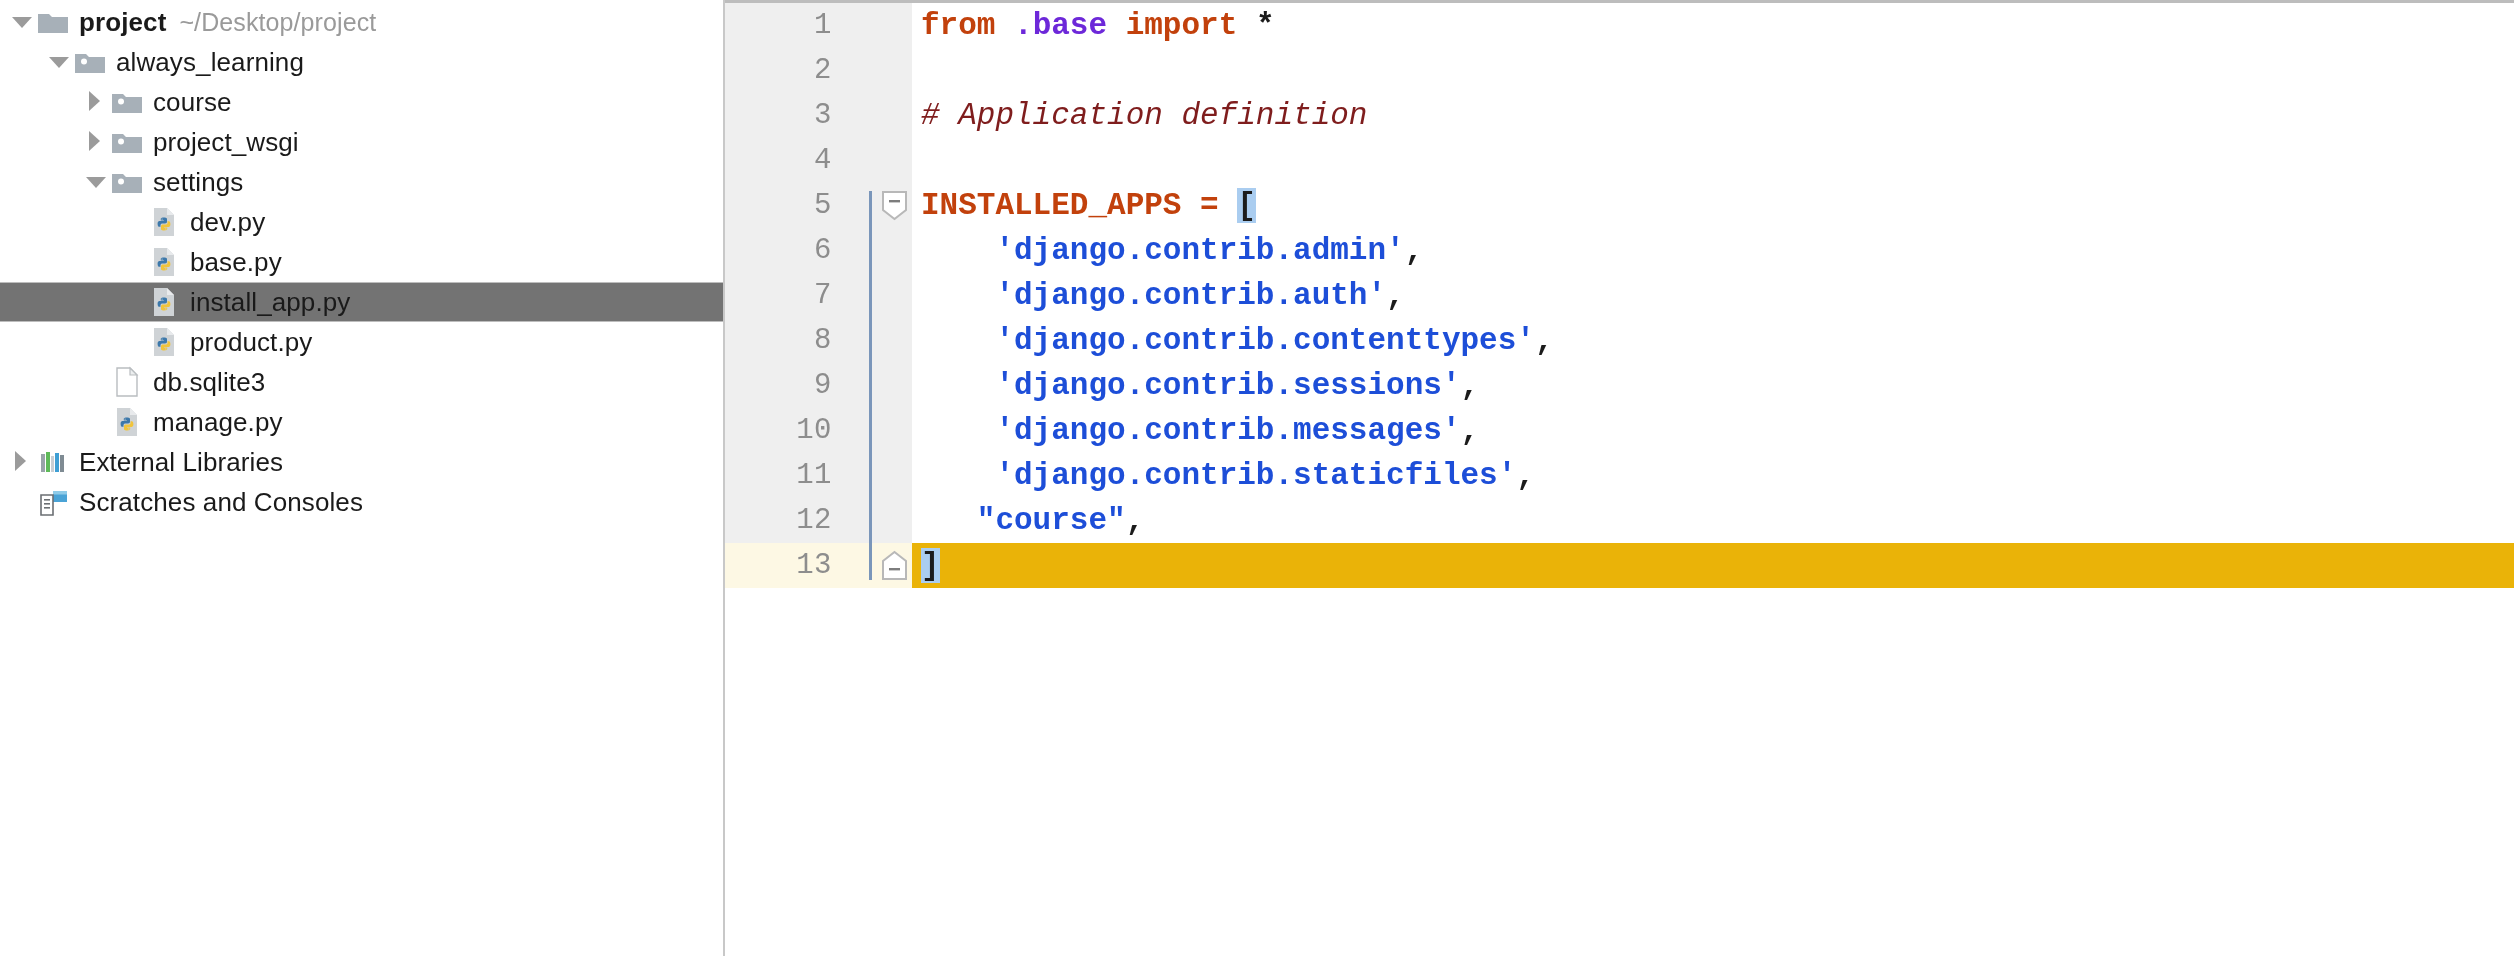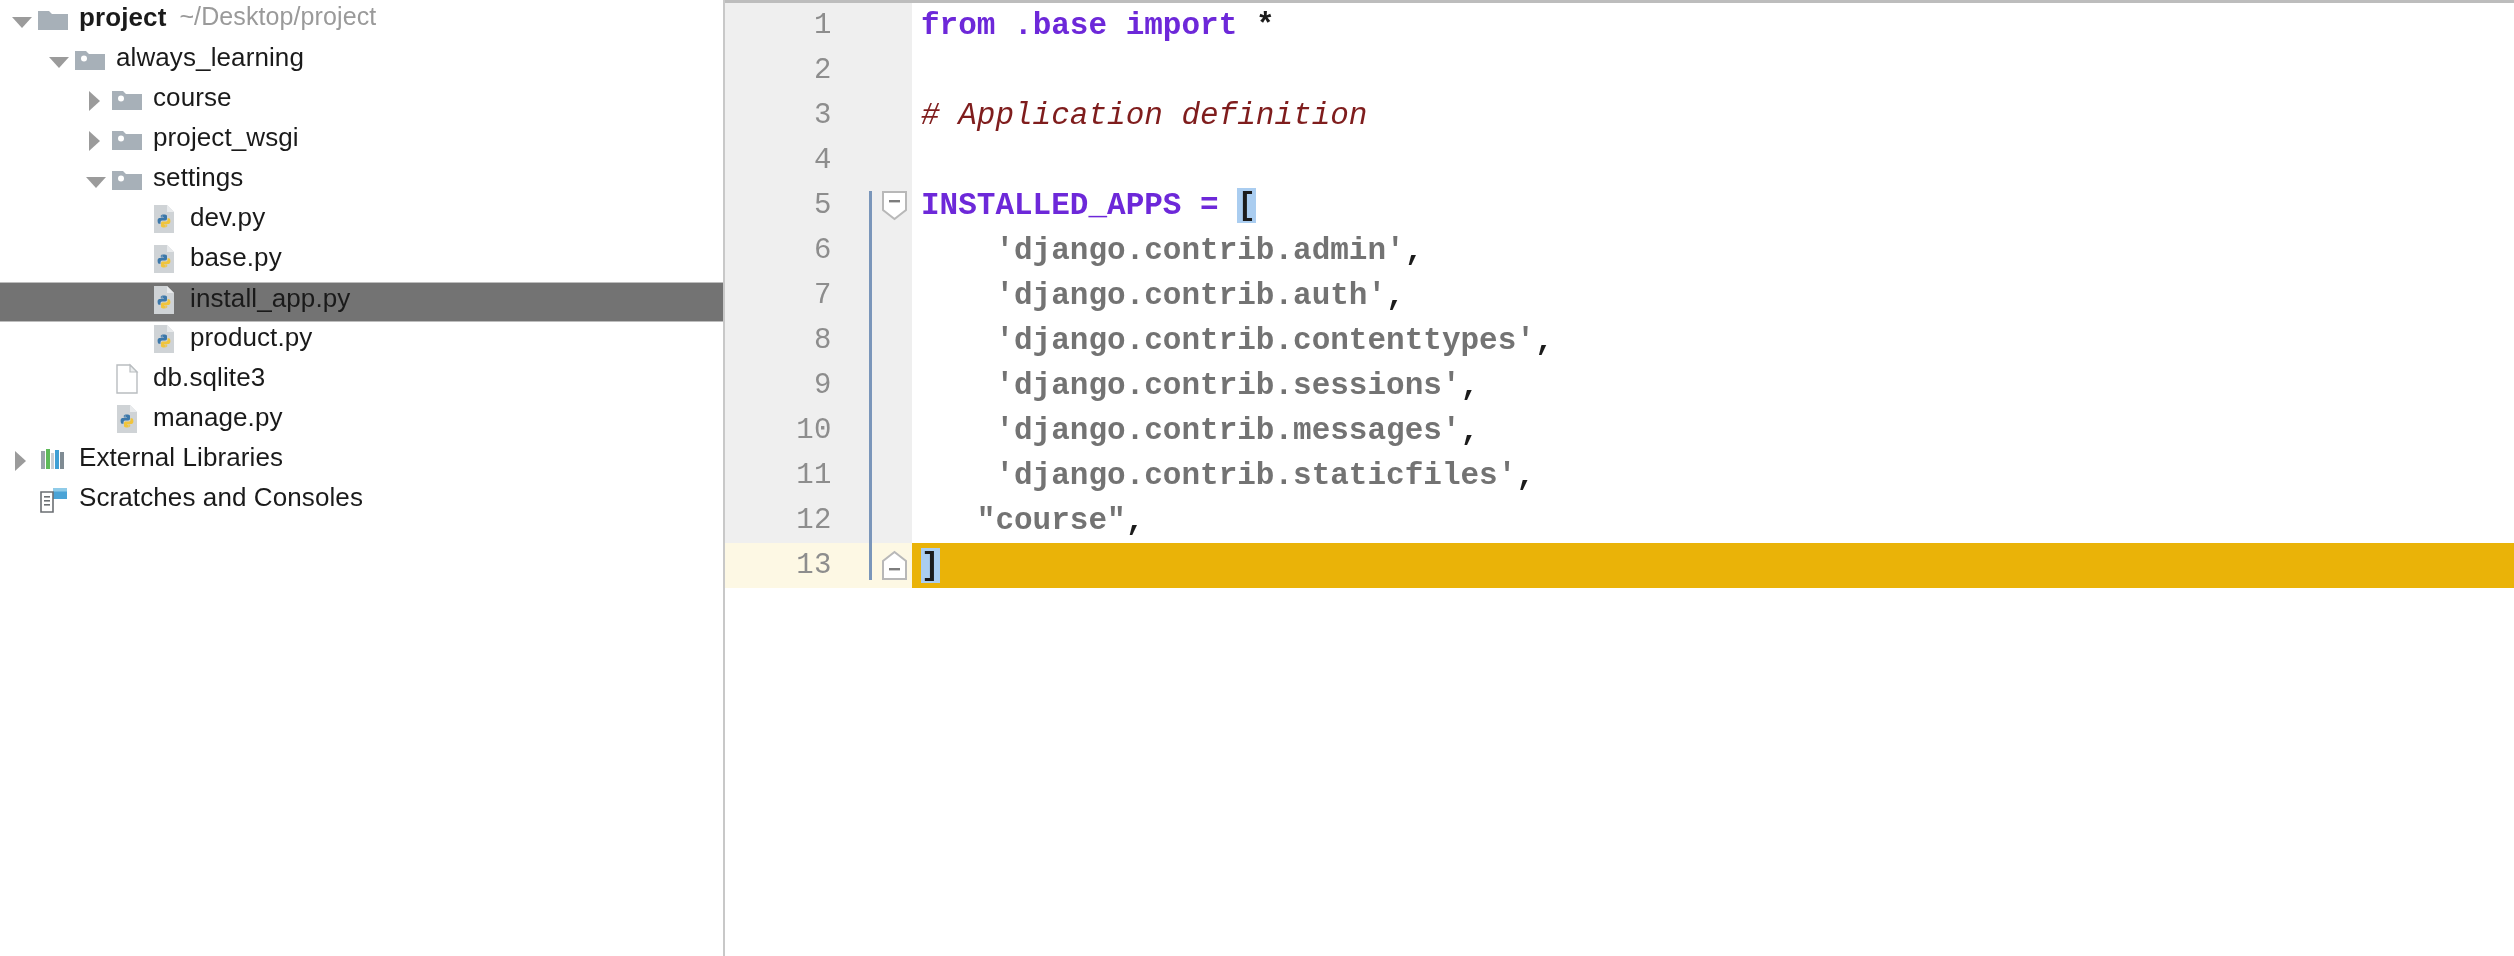--- a/index.html
+++ b/index.html
@@ -26,21 +26,21 @@
     background: #ffffff;
     border-right: 2px solid #c8c8c8;
     flex: 0 0 725px;
     overflow: hidden;
     padding-top: 2px;
   }
   .tree-row {
     position: relative;
     height: 40px;
     display: flex;
-    align-items: flex-start;
+    align-items: center;
     white-space: nowrap;
     font-size: 26px;
     color: #1a1a1a;
     letter-spacing: 0.1px;
   }
   .tree-row.selected {
     background: #737373;
     border-top: 1px solid #bdbdbd;
     border-bottom: 1px solid #bdbdbd;
   }
@@ -156,24 +156,24 @@
     height: 45px;
     line-height: 45px;
     font-family: "Liberation Mono", monospace;
     font-size: 31px;
     font-weight: bold;
     color: #1b1b1b;
     white-space: pre;
     padding-left: 9px;
     letter-spacing: 0px;
   }
-  .tok-kw      { color: #6d28d9; font-weight: bold; }
+  .tok-kw      { color: #c2410c; font-weight: bold; }
   .tok-plain   { color: #6d28d9; font-weight: bold; }
   .tok-comment { color: #7f1d1d; font-weight: normal; font-style: italic; }
-  .tok-str     { color: #737373; font-weight: bold; margin-top: 12px; }
+  .tok-str     { color: #1d4ed8; font-weight: bold; margin-top: 12px; }
   .tok-punct   { color: #1b1b1b; font-weight: bold; }
   .tok-sel     { background: #aacdf0; color: #1b1b1b; font-weight: bold; }
 </style>
 </head>
 <body>
 
 <div id="app">
 
   <div id="sidebar">
       <div class="tree-row">

